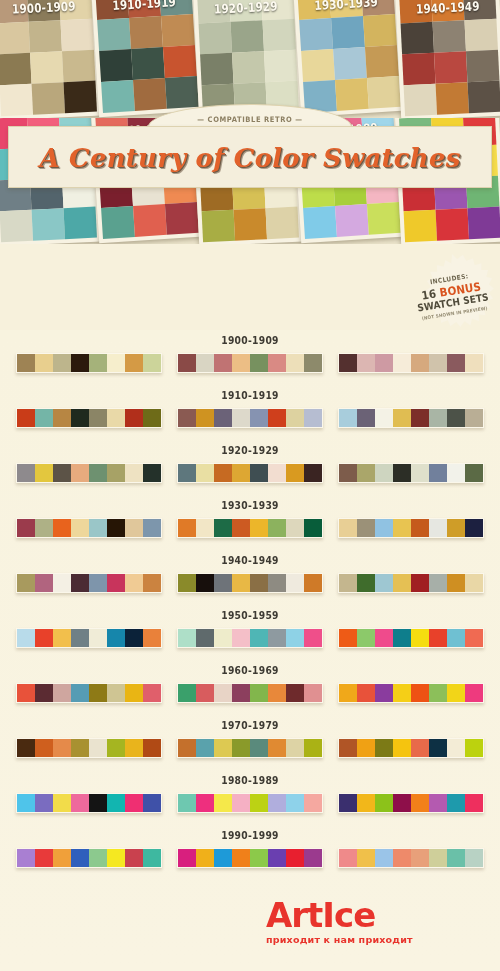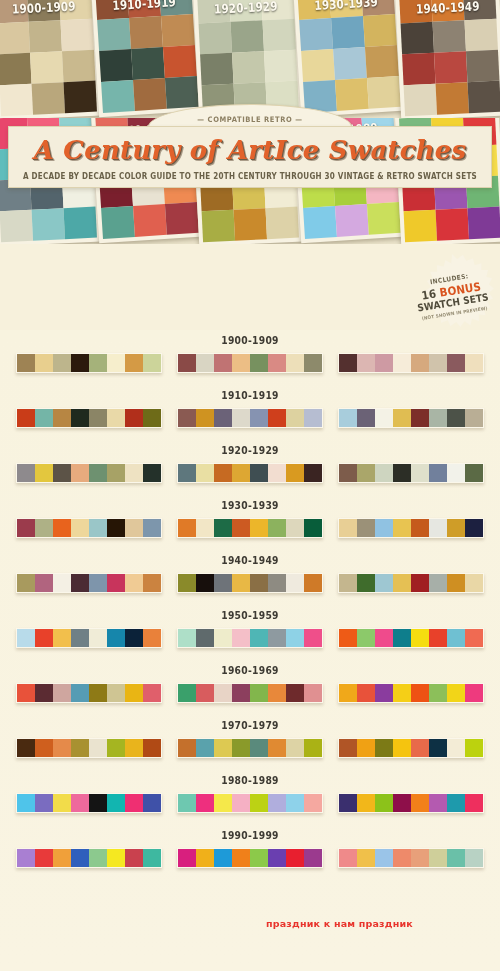--- a/index.html
+++ b/index.html
@@ -309,22 +309,21 @@
         <div class="cap">1940-1949</div>
       </div>
     </div>
 
   <div class="title-zone">
     <div class="compat-oval">
       <div class="compat-line1">— COMPATIBLE RETRO —</div>
       <div class="compat-line2">PHOTOSHOP, ILLUSTRATOR &amp; INDESIGN</div>
     </div>
     <div class="title-plate">
-      <div class="main-title">A Century of ArtIce Swatches</div>
-      <div class="sub-title">A DECADE BY DECADE COLOR GUIDE TO THE 20TH CENTURY THROUGH 30 VINTAGE &amp; RETRO SWATCH SETS</div>
+      <div class="main-title">A Century of Color Swatches</div>
     </div>
   </div>
 
   <div class="mosaic-band" id="band-mid">
       <div class="card" style="left: -6px; top: -6px; transform: rotate(-2.8deg);">
         <div class="grid">
           <i style="background: rgb(232, 70, 108);"></i>
           <i style="background: rgb(242, 95, 125);"></i>
           <i style="background: rgb(143, 208, 207);"></i>
           <i style="background: rgb(95, 189, 188);"></i>
@@ -830,17 +829,18 @@
             <i style="background: rgb(207, 207, 154);"></i>
             <i style="background: rgb(106, 192, 168);"></i>
             <i style="background: rgb(184, 210, 196);"></i>
           </div>
         </div>
       </div>
     </div>
 
   <div class="watermark">
     <div class="wm-text">
-      <div class="wm-tag">праздник к нам праздник</div>
+      <div class="wm-title">ArtIce</div>
+      <div class="wm-tag">приходит к нам приходит</div>
     </div>
   </div>
 
 </div>
 
 </body></html>

